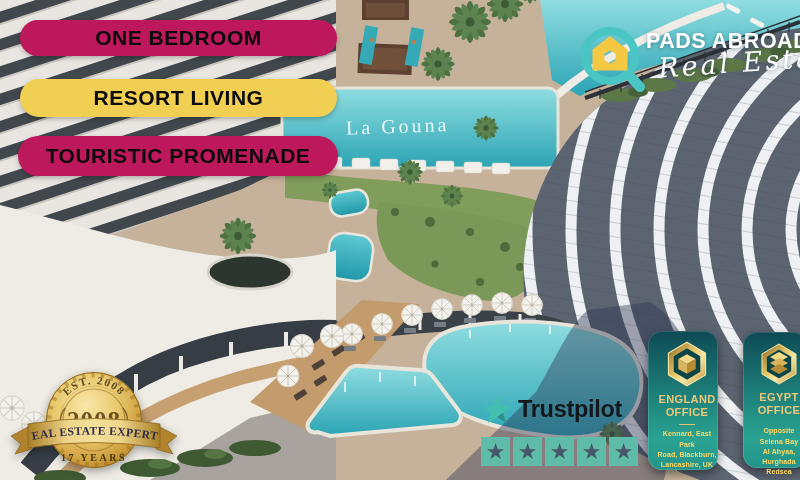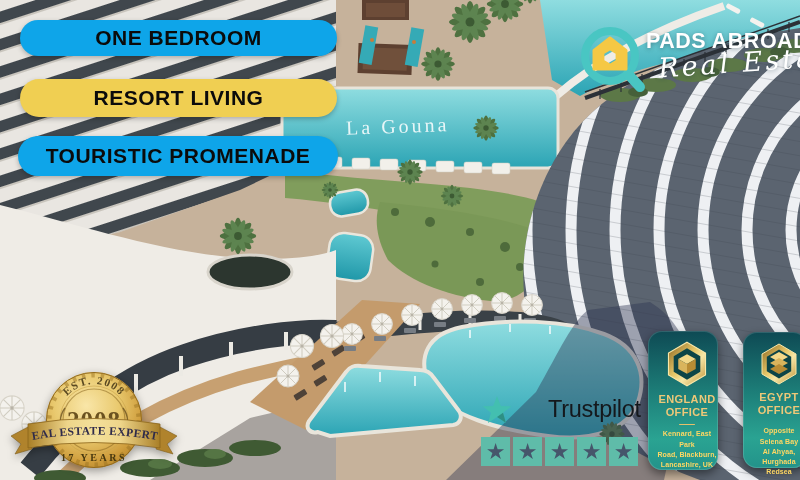--- a/index.html
+++ b/index.html
@@ -5,42 +5,42 @@
   html,body{margin:0;padding:0;background:#222;}
   #stage{position:relative;width:800px;height:480px;overflow:hidden;
          font-family:"Liberation Sans", sans-serif;background:#c6b29b;}
   #stage *{box-sizing:border-box;}
   .scene{position:absolute;left:0;top:0;}
 
   
   .pill{position:absolute;display:flex;align-items:center;justify-content:center;
         font-weight:700;color:#0b0b0b;font-size:21px;letter-spacing:.5px;
         box-shadow:0 2px 5px rgba(0,0,0,.25);}
-  .pill.teal{background:#0ea5e9;text-align:center;}
+  .pill.teal{background:#be185d;text-align:center;}
   .pill.yellow{background:#F0CF52;}
   #banner1{left:20px;top:20px;width:317px;height:36px;border-radius:18px;}
   #banner2{left:20px;top:79px;width:317px;height:38px;border-radius:19px;}
   #banner3{left:18px;top:136px;width:320px;height:40px;border-radius:20px;}
 
   
   #logoIcon{position:absolute;left:578px;top:24px;}
   #brandName{position:absolute;left:646px;top:29px;font-size:21.5px;font-weight:700;
              color:#ffffff;letter-spacing:.5px;white-space:nowrap;
              text-shadow:0 1px 4px rgba(30,60,70,.45);}
   #brandTag{position:absolute;left:658px;top:46px;font-family:"DejaVu Serif", serif;
             font-style:italic;font-size:27px;color:#ffffff;letter-spacing:3px;
             transform:rotate(-4deg);white-space:nowrap;
             text-shadow:0 1px 4px rgba(30,60,70,.45);}
 
   
   #expBadge{position:absolute;left:8px;top:363px;filter:drop-shadow(0 3px 4px rgba(0,0,0,.35));}
 
   
   #tpStar{position:absolute;left:482px;top:395px;}
-  #tpWord{position:absolute;left:548px;top:396px;font-size:23.5px;font-weight:400;
+  #tpWord{position:absolute;left:518px;top:396px;font-size:23.5px;font-weight:700;
           color:#14181c;letter-spacing:-.3px;}
   #tpRow{position:absolute;left:481px;top:437px;display:flex;gap:3px;}
   .tpTile{width:29px;height:29px;background:#5FBCA9;display:flex;align-items:center;
           justify-content:center;}
   .tpTile span{color:#46566B;font-size:22px;line-height:29px;}
 
   
   .office{position:absolute;border-radius:14px;display:flex;flex-direction:column;
           align-items:center;text-align:center;
           background:linear-gradient(180deg,#0e4a54 0%,#1d7f79 45%,#2aa392 78%,#23938a 100%);

